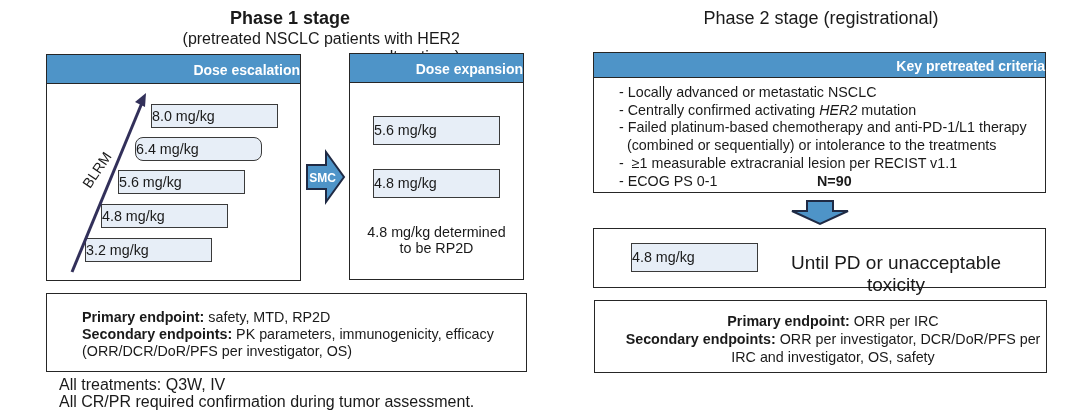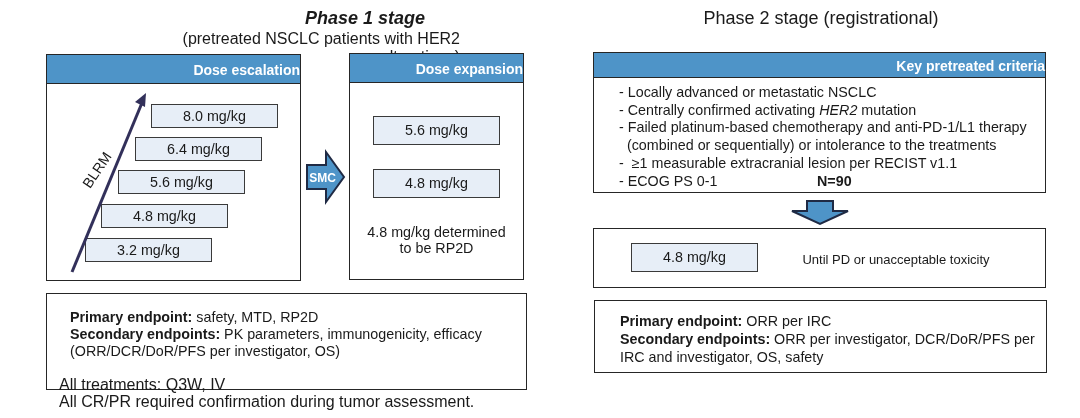--- a/index.html
+++ b/index.html
@@ -1,33 +1,33 @@
 <!DOCTYPE html>
 <html><head>
 <meta charset="utf-8">
 <style>
   html,body{margin:0;padding:0;}
   body{width:1080px;height:418px;background:#ffffff;font-family:"Liberation Sans",sans-serif;position:relative;overflow:hidden;color:#1a1a1a;}
   .abs{position:absolute;}
   .blueheader{background:#4e94c8;color:#fff;font-weight:bold;text-align:right;}
-  .lightbox{background:#e7eef7;border:1.6px solid #3a3a3a;text-align:center;box-sizing:border-box;}
+  .lightbox{background:#e7eef7;border:1.6px solid #3a3a3a;text-align:left;box-sizing:border-box;}
   .outer{border:1.7px solid #262626;box-sizing:border-box;background:#fff;}
 </style>
 </head>
 <body>
 
-<div class="abs" style="left:125px;top:8px;width:300px;text-align:right;font-size:18px;font-weight:bold;font-style:italic;">Phase 1 stage</div>
+<div class="abs" style="left:140px;top:8px;width:300px;text-align:center;font-size:18px;font-weight:bold;">Phase 1 stage</div>
 <div class="abs" style="left:100px;top:30px;width:360px;text-align:right;font-size:16px;">(pretreated NSCLC patients with HER2 alterations)</div>
 <div class="abs" style="left:671px;top:8px;width:300px;text-align:center;font-size:18px;font-weight:normal;">Phase 2 stage (registrational)</div>
 
 <div class="abs outer" style="left:46px;top:54px;width:255px;height:227px;"></div>
 <div class="abs blueheader" style="left:46px;top:54px;width:255px;height:30px;line-height:30px;font-size:14px;border:1.7px solid #262626;box-sizing:border-box;">Dose escalation</div>
 
 <div class="abs lightbox" style="left:151px;top:104px;width:127px;height:24px;line-height:22px;font-size:14.3px;">8.0 mg/kg</div>
-<div class="abs lightbox" style="left:135px;top:137px;width:127px;height:24px;line-height:22px;font-size:14.3px;">6.4 mg/kg</div>
+<div class="abs lightbox" style="left:135px;top:137px;width:127px;height:24px;line-height:22px;font-size:14.3px;border-radius:8px;">6.4 mg/kg</div>
 <div class="abs lightbox" style="left:118px;top:170px;width:127px;height:24px;line-height:22px;font-size:14.3px;">5.6 mg/kg</div>
 <div class="abs lightbox" style="left:101px;top:204px;width:127px;height:24px;line-height:22px;font-size:14.3px;">4.8 mg/kg</div>
 <div class="abs lightbox" style="left:85px;top:238px;width:127px;height:24px;line-height:22px;font-size:14.3px;">3.2 mg/kg</div>
 
 <svg class="abs" style="left:0;top:0;" width="1080" height="418" viewBox="0 0 1080 418">
   <line x1="72" y1="272" x2="141.5" y2="104" stroke="#32305a" stroke-width="3"></line>
   <polygon points="146,93 135,102 145,107" fill="#32305a"></polygon>
 </svg>
 <div class="abs" style="left:71px;top:162px;font-size:14.3px;color:#1a1a1a;transform:rotate(-56deg);transform-origin:center;width:52px;text-align:center;">BLRM</div>
 
@@ -36,21 +36,21 @@
   <text x="19.5" y="34" font-size="12" font-weight="bold" fill="#ffffff" text-anchor="middle" font-family="Liberation Sans, sans-serif">SMC</text>
 </svg>
 
 <div class="abs outer" style="left:349px;top:53px;width:175px;height:227px;"></div>
 <div class="abs blueheader" style="left:349px;top:53px;width:175px;height:30px;line-height:30px;font-size:14px;border:1.7px solid #262626;box-sizing:border-box;text-indent:12px;">Dose expansion</div>
 
 <div class="abs lightbox" style="left:373px;top:116px;width:127px;height:29px;line-height:27px;font-size:14.3px;">5.6 mg/kg</div>
 <div class="abs lightbox" style="left:373px;top:169px;width:127px;height:29px;line-height:27px;font-size:14.3px;">4.8 mg/kg</div>
 <div class="abs" style="left:349px;top:223.5px;width:175px;text-align:center;font-size:14.3px;line-height:16px;">4.8 mg/kg determined<br>to be RP2D</div>
 
-<div class="abs outer" style="left:46px;top:293px;width:481px;height:97px;">
+<div class="abs outer" style="left:46px;top:293px;width:481px;height:79px;padding-left:12px;">
   <div style="padding:14.5px 0 0 23px;font-size:14.3px;line-height:17.3px;">
     <b>Primary endpoint:</b> safety, MTD, RP2D<br>
     <b>Secondary endpoints:</b> PK parameters, immunogenicity, efficacy<br>
     (ORR/DCR/DoR/PFS per investigator, OS)
   </div>
 </div>
 
 <div class="abs" style="left:59px;top:377px;font-size:16px;line-height:16.5px;">All treatments: Q3W, IV<br>All CR/PR required confirmation during tumor assessment.</div>
 
 <div class="abs outer" style="left:593px;top:52px;width:453px;height:141px;"></div>
@@ -64,21 +64,21 @@
   - ECOG PS 0-1
 </div>
 <div class="abs" style="left:803px;top:173px;font-size:14.3px;font-weight:bold;margin-left:14px;">N=90</div>
 
 <svg class="abs" style="left:788px;top:198px;" width="64" height="29" viewBox="0 0 64 29">
   <polygon points="19,3 45,3 45,13 60,13 32,26 4,13 19,13" fill="#4e94c8" stroke="#1f2a44" stroke-width="2"></polygon>
 </svg>
 
 <div class="abs outer" style="left:593px;top:228px;width:453px;height:60px;"></div>
 <div class="abs lightbox" style="left:631px;top:243px;width:127px;height:29px;line-height:27px;font-size:14.3px;">4.8 mg/kg</div>
-<div class="abs" style="left:785px;top:252px;width:222px;text-align:center;font-size:13px;">Until PD or unacceptable toxicity</div>
+<div class="abs" style="left:785px;top:252px;width:222px;text-align:center;font-size:19px;">Until PD or unacceptable toxicity</div>
 
 <div class="abs outer" style="left:594px;top:300px;width:453px;height:73px;">
-  <div style="padding:10.5px 0 0 25px;font-size:14.3px;line-height:18.4px;">
+  <div style="padding:10.5px 0 0 25px;font-size:14.3px;line-height:18.4px;text-align:center;">
     <b>Primary endpoint:</b> ORR per IRC<br>
     <b>Secondary endpoints:</b> ORR per investigator, DCR/DoR/PFS per<br>
     IRC and investigator, OS, safety
   </div>
 </div>
 
 </body></html>

